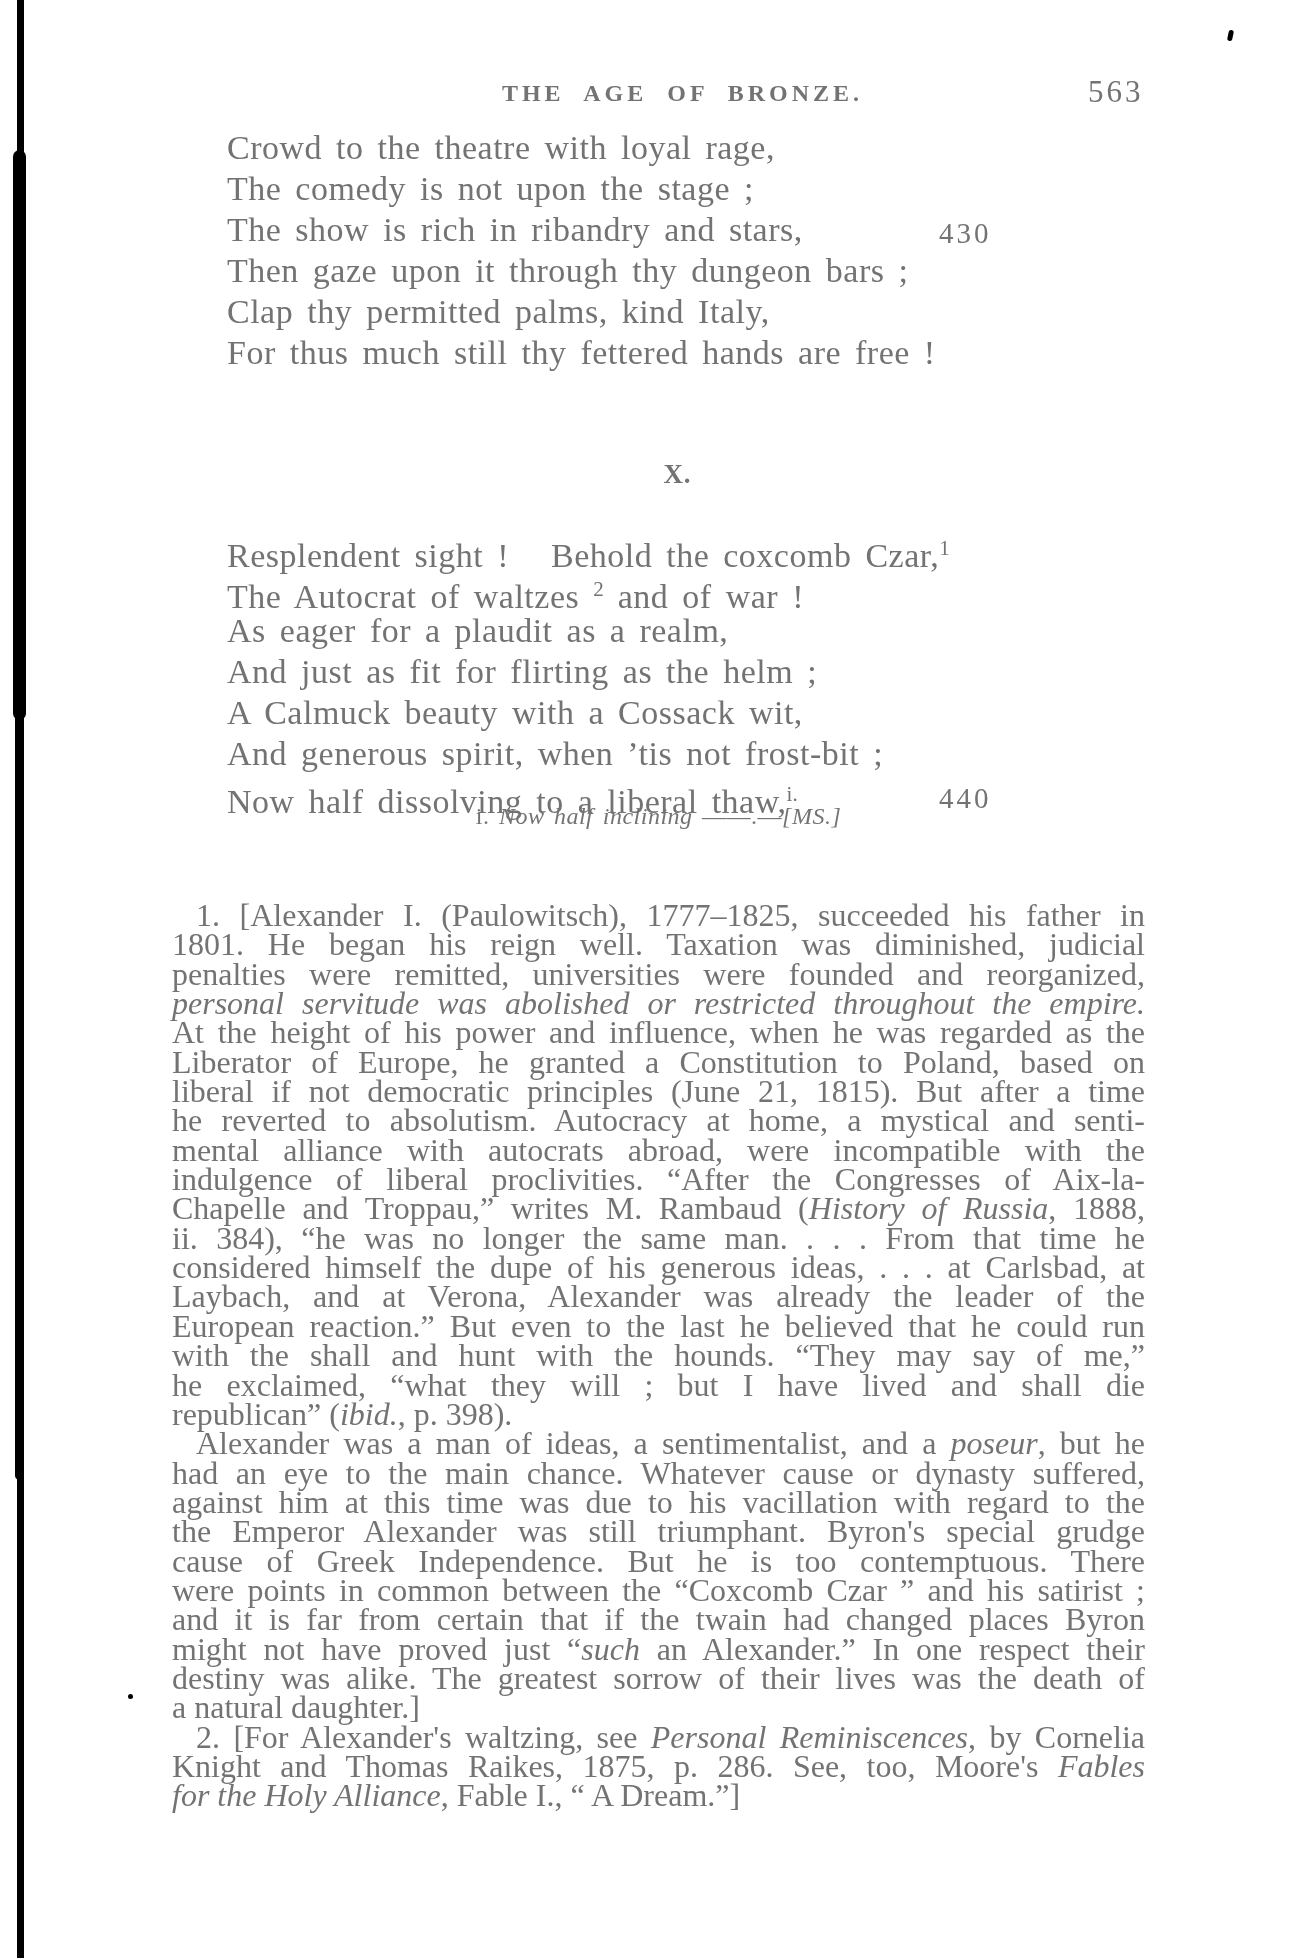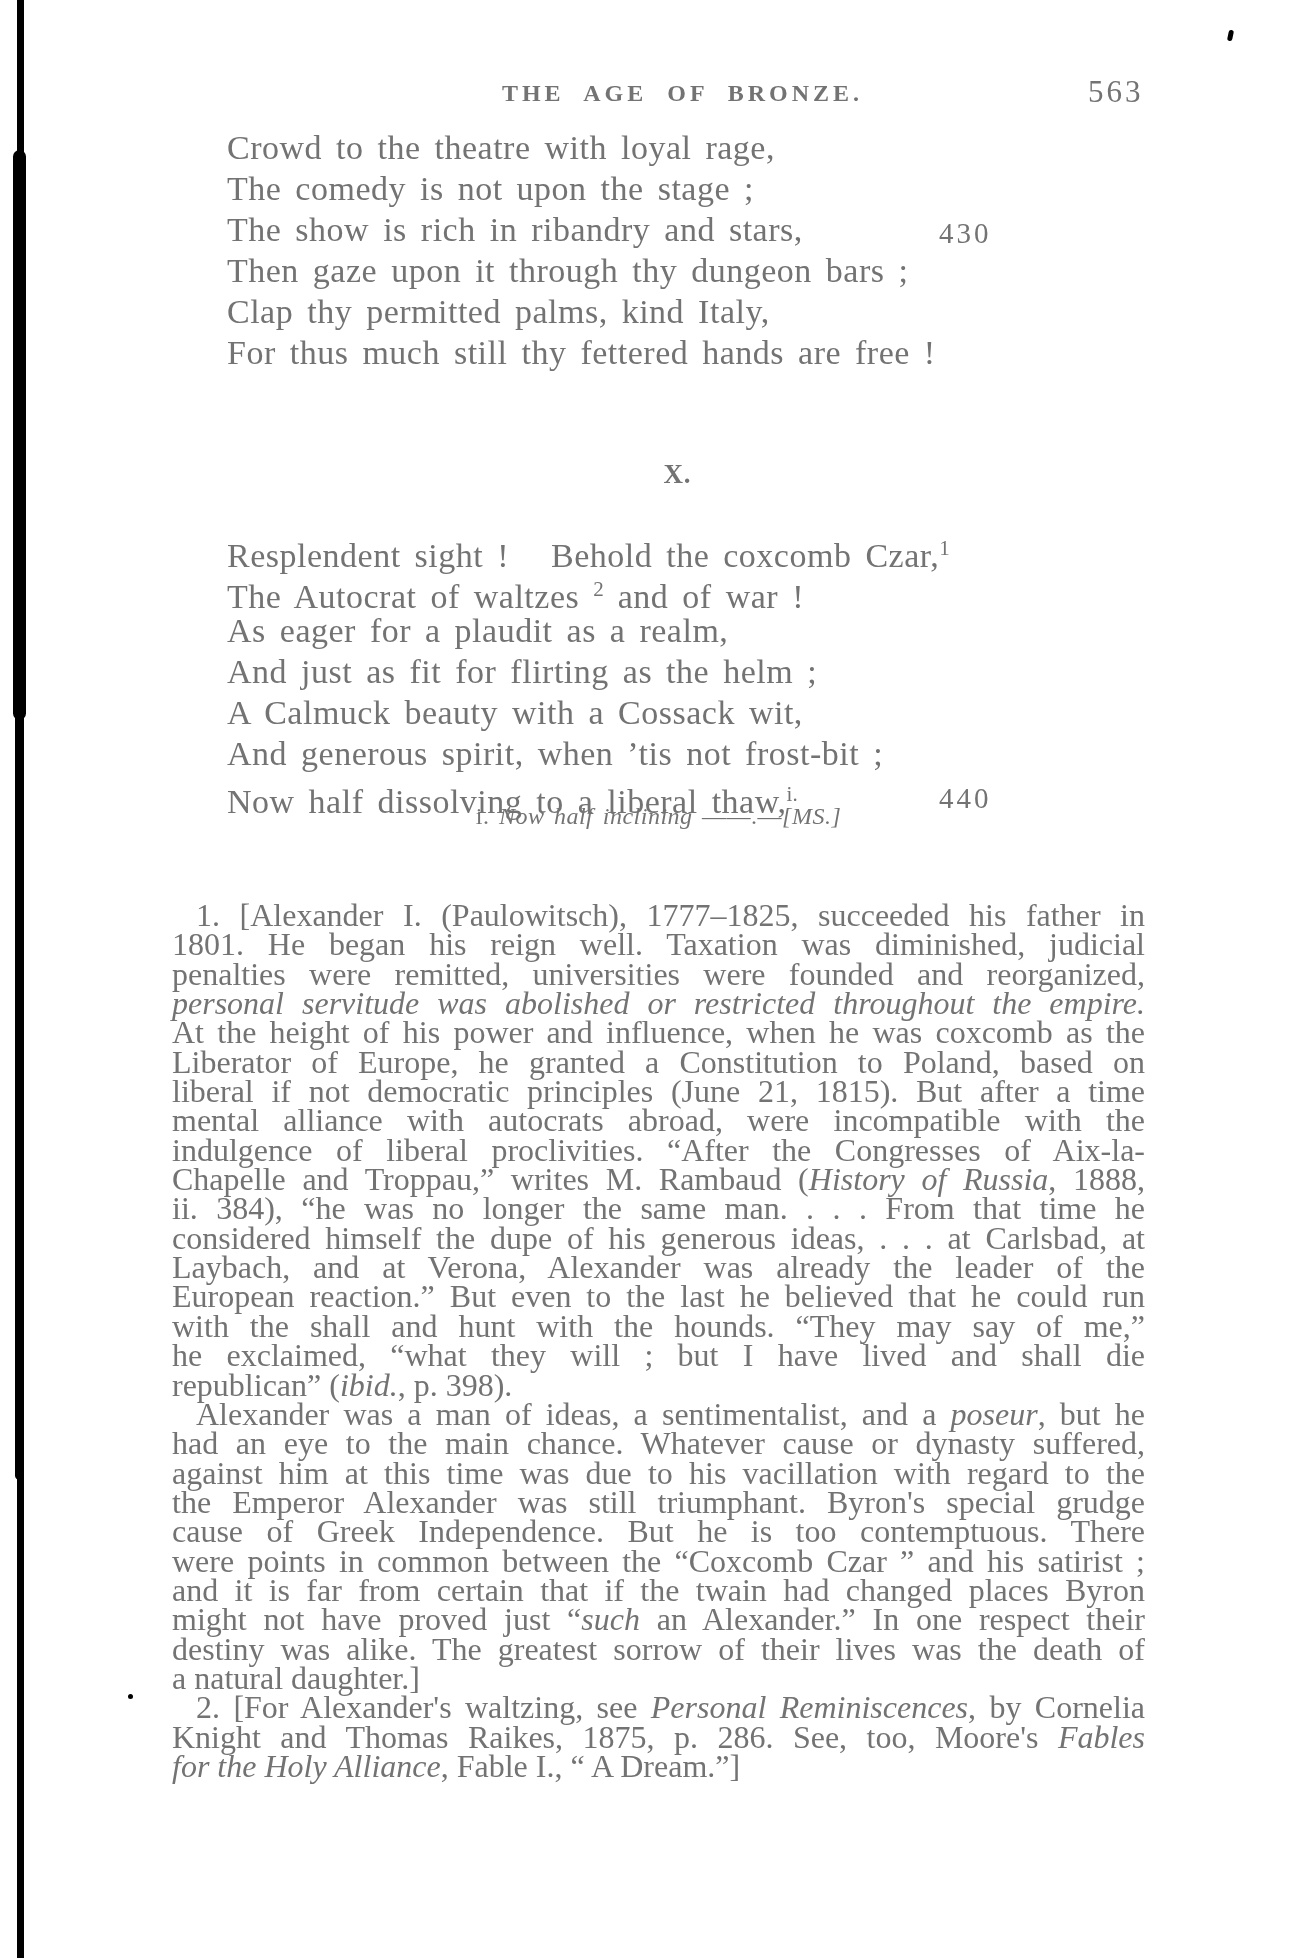--- a/index.html
+++ b/index.html
@@ -61,23 +61,24 @@
 
   <div class="poem" id="poem2" style="top:528px"><div class="poem-line"><span>Resplendent sight !   Behold the coxcomb Czar,</span><span class="sup">1</span></div><div class="poem-line"><span>The Autocrat of waltzes </span><span class="sup">2</span><span> and of war !</span></div><div class="poem-line"><span>As eager for a plaudit as a realm,</span></div><div class="poem-line"><span>And just as fit for flirting as the helm ;</span></div><div class="poem-line"><span>A Calmuck beauty with a Cossack wit,</span></div><div class="poem-line"><span>And generous spirit, when ’tis not frost-bit ;</span></div><div class="poem-line"><span>Now half dissolving to a liberal thaw,</span><span class="sup">i.</span><span class="line-num">440</span></div></div>
 
   <div class="variant-note" id="variant"><span>i. </span><span class="it">Now half inclining </span><span>——.—</span><span class="it">[MS.]</span></div>
 
   <div class="footnotes" id="footnotes">
       <div class="fn-line indent"><span>1. [Alexander I. (Paulowitsch), 1777–1825, succeeded his father in</span></div>
       <div class="fn-line"><span>1801.  He began his reign well.  Taxation was diminished, judicial</span></div>
       <div class="fn-line"><span>penalties were remitted, universities were founded and reorganized,</span></div>
       <div class="fn-line"><span class="it">personal servitude was abolished or restricted throughout the empire.</span></div>
-      <div class="fn-line"><span>At the height of his power and influence, when he was coxcomb as the</span></div>
+      <div class="fn-line"><span>At the height of his power and influence, when he was regarded as the</span></div>
       <div class="fn-line"><span>Liberator of Europe, he granted a Constitution to Poland, based on</span></div>
       <div class="fn-line"><span>liberal if not democratic principles (June 21, 1815).  But after a time</span></div>
+      <div class="fn-line"><span>he reverted to absolutism.  Autocracy at home, a mystical and senti-</span></div>
       <div class="fn-line"><span>mental alliance with autocrats abroad, were incompatible with the</span></div>
       <div class="fn-line"><span>indulgence of liberal proclivities.  “After the Congresses of Aix-la-</span></div>
       <div class="fn-line"><span>Chapelle and Troppau,” writes M. Rambaud (</span><span class="it">History of Russia</span><span>, 1888,</span></div>
       <div class="fn-line"><span>ii. 384), “he was no longer the same man. . . . From that time he</span></div>
       <div class="fn-line"><span>considered himself the dupe of his generous ideas, . . . at Carlsbad, at</span></div>
       <div class="fn-line"><span>Laybach, and at Verona, Alexander was already the leader of the</span></div>
       <div class="fn-line"><span>European reaction.”  But even to the last he believed that he could run</span></div>
       <div class="fn-line"><span>with the shall and hunt with the hounds.  “They may say of me,”</span></div>
       <div class="fn-line"><span>he exclaimed, “what they will ;  but I have lived and shall die</span></div>
       <div class="fn-line last"><span>republican” (</span><span class="it">ibid.</span><span>, p. 398).</span></div>

